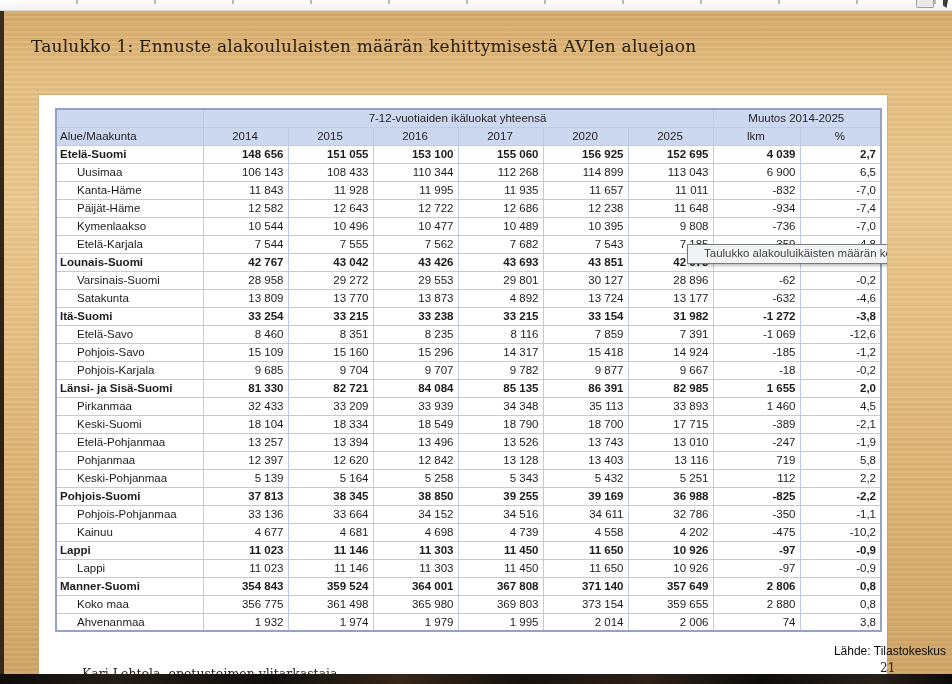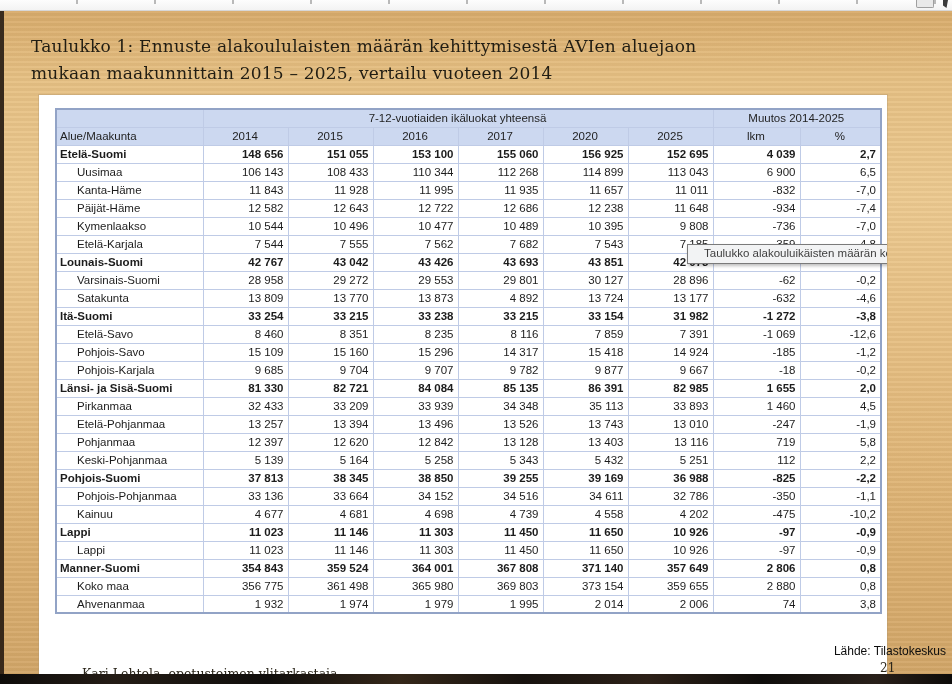--- a/index.html
+++ b/index.html
@@ -99,21 +99,20 @@
 <body>
 
 <div class="topbar">
   <span class="topbar-icon"></span>
   <span class="topbar-mark"></span>
 </div>
 
 <div class="slide">
   <div class="slide-title">
     <div>Taulukko 1: Ennuste alakoululaisten määrän kehittymisestä AVIen aluejaon</div>
-    <div>mukaan maakunnittain 2015 – 2025, vertailu vuoteen 2014</div>
   </div>
 
   <div class="panel" style="top:84px;">
     <table class="data">
       <colgroup>
         <col style="width:147px">
           <col style="width:85px">
           <col style="width:85px">
         <col style="width:85px">
           <col style="width:85px">
@@ -300,20 +299,31 @@
             <td class="num">32 433</td>
             <td class="num">33 209</td>
             <td class="num">33 939</td>
             <td class="num">34 348</td>
             <td class="num">35 113</td>
             <td class="num">33 893</td>
             <td class="num">1 460</td>
             <td class="num">4,5</td>
           </tr>
           <tr class="sub">
+            <td class="name">Keski-Suomi</td>
+            <td class="num">18 104</td>
+            <td class="num">18 334</td>
+            <td class="num">18 549</td>
+            <td class="num">18 790</td>
+            <td class="num">18 700</td>
+            <td class="num">17 715</td>
+            <td class="num">-389</td>
+            <td class="num">-2,1</td>
+          </tr>
+          <tr class="sub">
             <td class="name">Etelä-Pohjanmaa</td>
             <td class="num">13 257</td>
             <td class="num">13 394</td>
             <td class="num">13 496</td>
             <td class="num">13 526</td>
             <td class="num">13 743</td>
             <td class="num">13 010</td>
             <td class="num">-247</td>
             <td class="num">-1,9</td>
           </tr>

